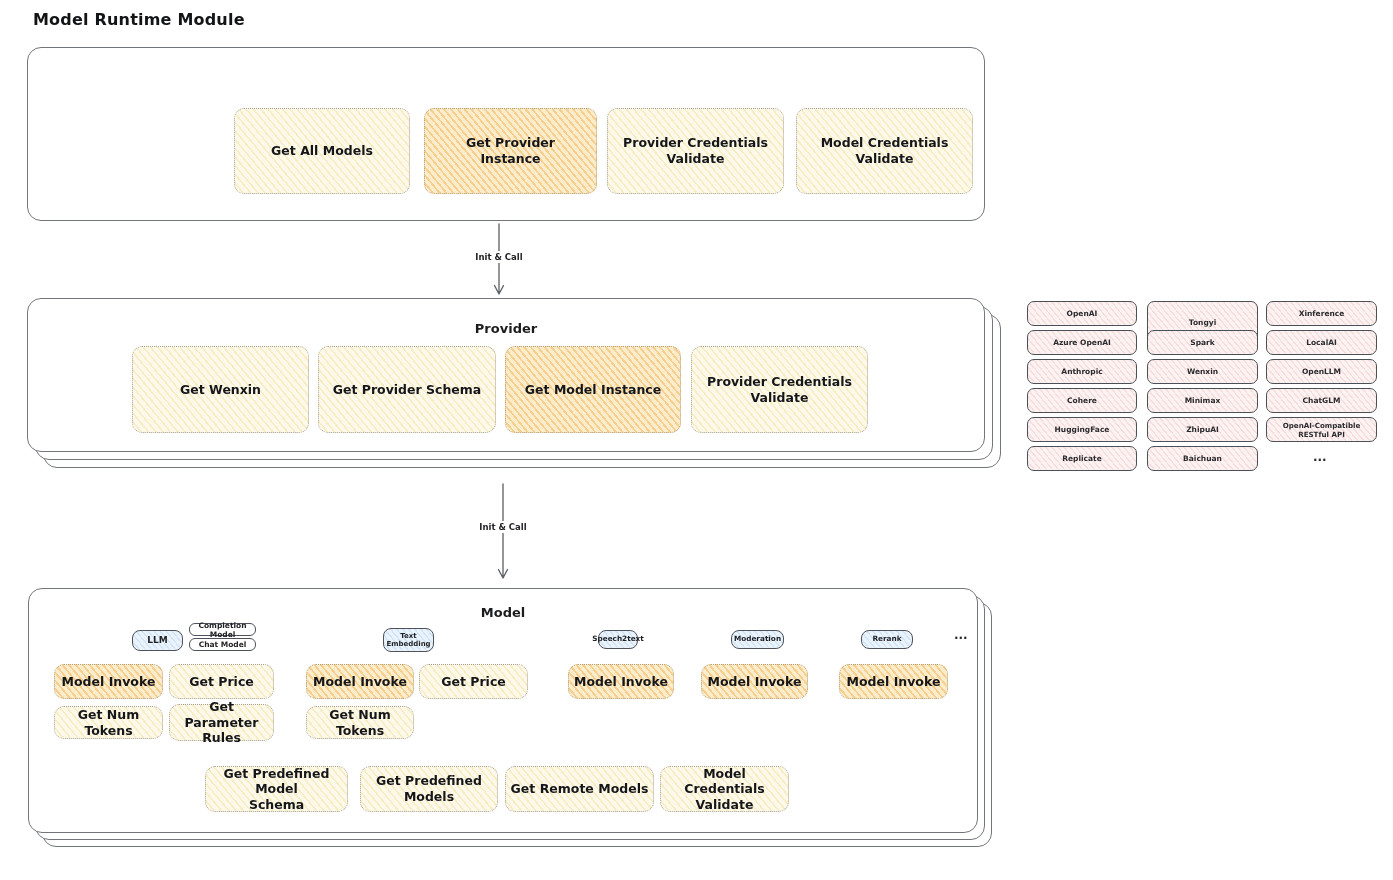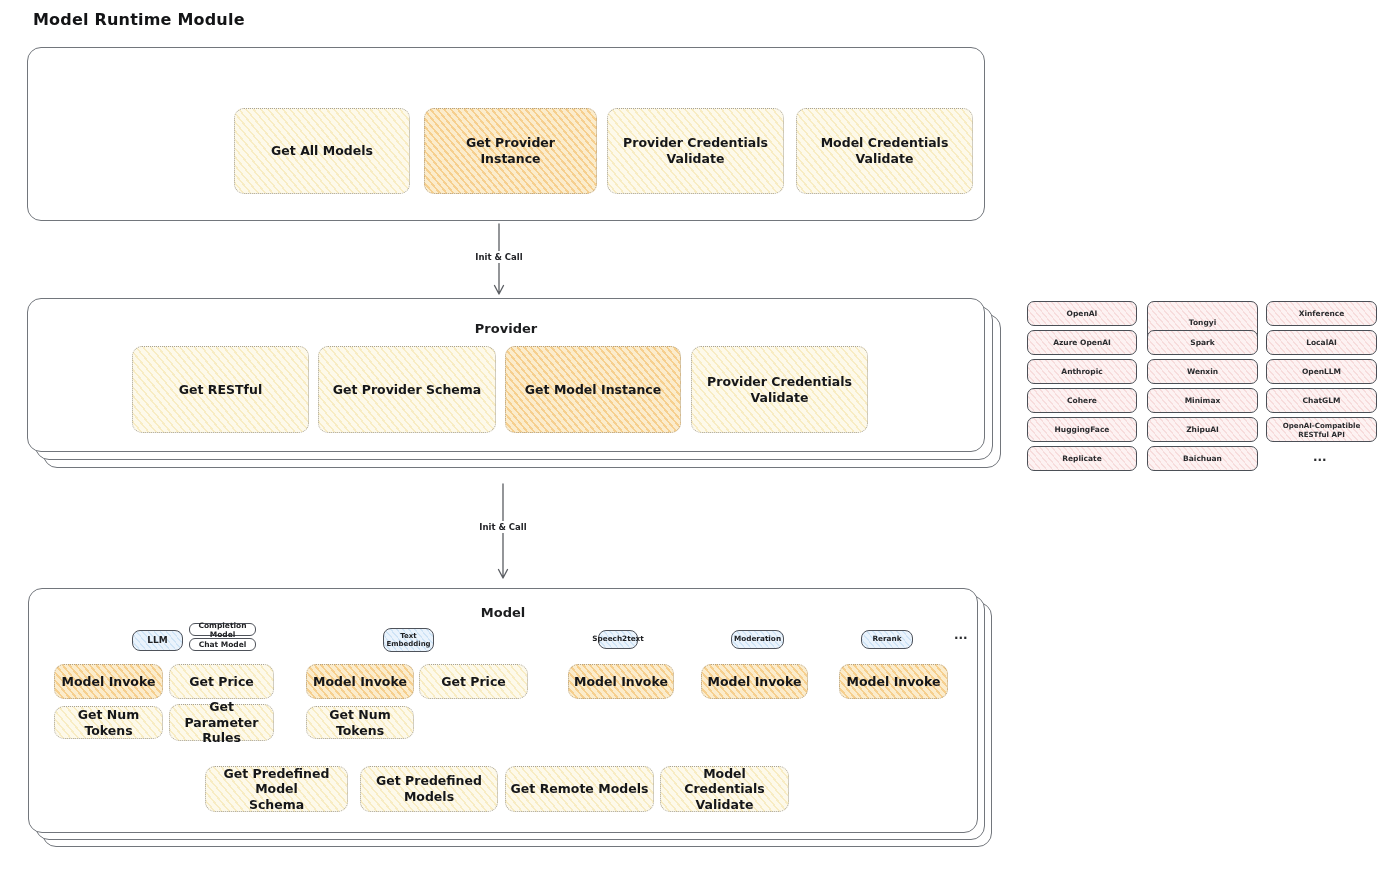--- a/index.html
+++ b/index.html
@@ -93,21 +93,21 @@
   <svg class="arrow" style="left:492px; top:224px;" width="14" height="72" viewBox="0 0 14 72">
     <path d="M7 0 V70 M2.5 61.5 L7 70 L11.5 61.5" fill="none" stroke="#5b5e63" stroke-width="1.3" stroke-linecap="round" stroke-linejoin="round"></path>
   </svg>
   <div class="arrow-label" style="left:464px; top:251px; width:70px;">Init &amp; Call</div>
 
   <div class="abs" style="left:27px; top:298px; width:990px; height:176px;">
     <div class="stack-layer" style="left:16px; top:16px; width:958px; height:154px;"></div>
     <div class="stack-layer" style="left:8px; top:8px; width:958px; height:154px;"></div>
     <div class="stack-layer" style="left:0; top:0; width:958px; height:154px;">
       <div class="container-title" style="top:22px;">Provider</div>
-      <div class="node yellow" style="left:104px; top:47px; width:177px; height:87px;">Get RESTful</div>
+      <div class="node yellow" style="left:104px; top:47px; width:177px; height:87px;">Get Wenxin</div>
       <div class="node yellow" style="left:290px; top:47px; width:178px; height:87px;">Get Provider Schema</div>
       <div class="node orange" style="left:477px; top:47px; width:176px; height:87px;">Get Model Instance</div>
       <div class="node yellow" style="left:663px; top:47px; width:177px; height:87px;">Provider Credentials
 Validate</div>
     </div>
   </div>
 
   <div class="abs" style="left:0; top:0;">
 
     <div class="chip" style="left:1027px; top:301px; width:110px; height:25px;">OpenAI</div>

